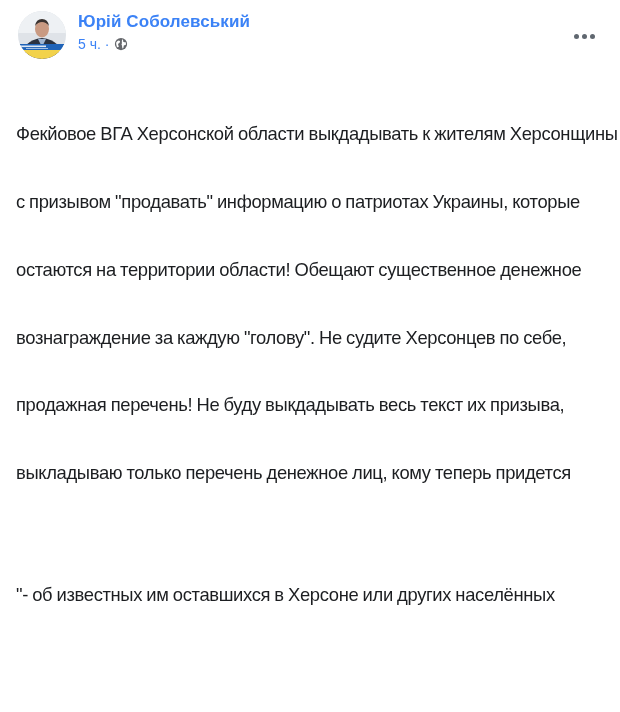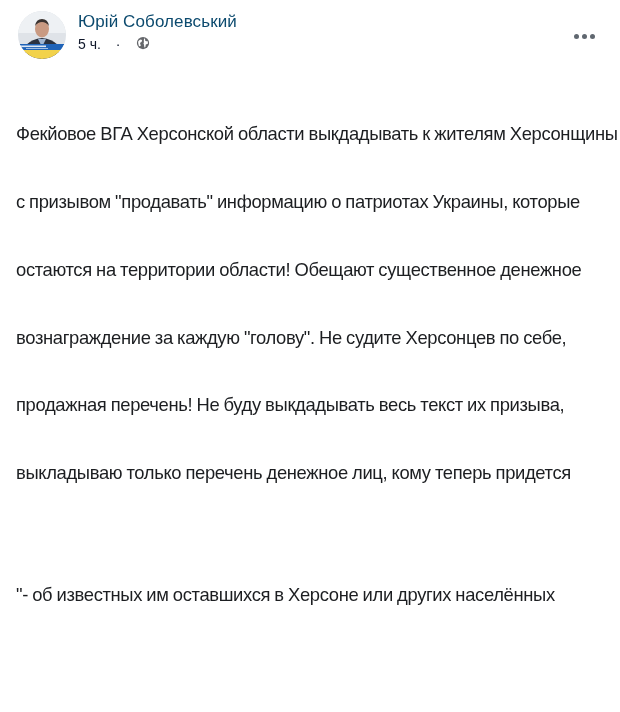--- a/index.html
+++ b/index.html
@@ -34,34 +34,34 @@
       border-radius: 50%;
       overflow: hidden;
       background: #e9ecef;
     }
     .avatar svg { display: block; width: 48px; height: 48px; }
     .author-name {
       position: absolute;
       left: 78px;
       top: 12px;
       font-size: 17px;
-      font-weight: normal;
-      color: #0c4a6e;
+      font-weight: bold;
+      color: #3b82f6;
       white-space: nowrap;
       letter-spacing: 0.1px;
     }
     .meta {
       position: absolute;
       left: 78px;
       top: 36px;
       display: flex;
+      align-items: center;
       font-size: 14px;
-      color: #0f172a;
+      color: #3b82f6;
       white-space: nowrap;
-      gap: 11px;
     }
     .meta .dot { margin: 0 4px; }
     .globe {
       display: inline-block;
       width: 14px;
       height: 14px;
     }
     .more-btn {
       position: absolute;
       right: 18px;

